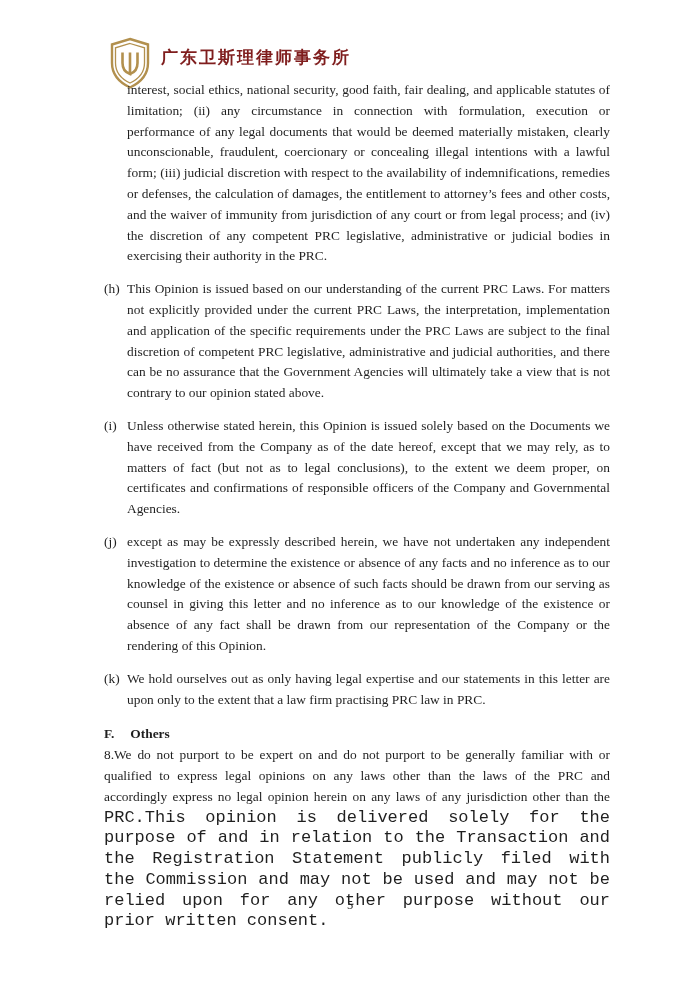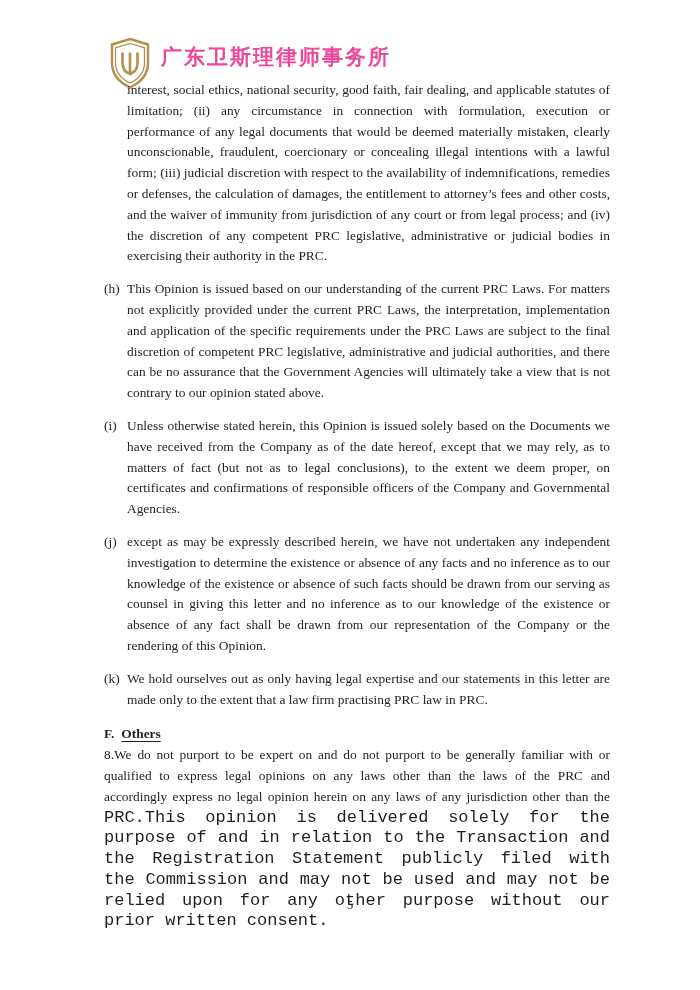--- a/index.html
+++ b/index.html
@@ -19,23 +19,23 @@
     left: 108px;
     top: 37px;
     display: flex;
     align-items: flex-start;
     gap: 9px;
   }
   .shield { width: 44px; height: 53px; display: block; }
   .logo-text { padding-top: 9px; }
   .firm-cn {
     font-family: "DejaVu Sans", sans-serif;
-    font-size: 21px;
+    font-size: 17px;
     font-weight: bold;
-    color: #ec4899;
+    color: #7f1d1d;
     letter-spacing: 2px;
     line-height: 23px;
     white-space: nowrap;
   }
   .firm-en {
     font-family: "Liberation Sans", sans-serif;
     font-size: 9.5px;
     color: #c3a873;
     letter-spacing: 3.1px;
     line-height: 12px;
@@ -65,22 +65,21 @@
     flex: 0 0 23px;
     text-align: left;
   }
   .list-item .para { flex: 1 1 auto; }
 
   .section-heading {
     margin-top: 14px;
     font-weight: bold;
   }
   .section-heading .title {
-    margin-left: 7px;
-    text-decoration: underline;
+    margin-left: 16px;
     text-underline-offset: 3px;
   }
   .p8 { margin-top: 0; }
   .p8 .emph {
     font-family: Liberation Mono, monospace;
     font-size: 17px;
   }
 
   
   .page-footer {
@@ -123,21 +122,21 @@
     <p class="para">Unless otherwise stated herein, this Opinion is issued solely based on the Documents we have received from the Company as of the date hereof, except that we may rely, as to matters of fact (but not as to legal conclusions), to the extent we deem proper, on certificates and confirmations of responsible officers of the Company and Governmental Agencies.</p>
   </div>
 
   <div class="list-item">
     <span class="marker">(j)</span>
     <p class="para">except as may be expressly described herein, we have not undertaken any independent investigation to determine the existence or absence of any facts and no inference as to our knowledge of the existence or absence of such facts should be drawn from our serving as counsel in giving this letter and no inference as to our knowledge of the existence or absence of any fact shall be drawn from our representation of the Company or the rendering of this Opinion.</p>
   </div>
 
   <div class="list-item">
     <span class="marker">(k)</span>
-    <p class="para">We hold ourselves out as only having legal expertise and our statements in this letter are made only to the extent that a law firm practising PRC law in PRC.</p>
+    <p class="para">We hold ourselves out as only having legal expertise and our statements in this letter are upon only to the extent that a law firm practising PRC law in PRC.</p>
   </div>
 
   <div class="section-heading">
     <span class="letter">F.</span><span class="title">Others</span>
   </div>
 
   <p class="para p8">
     <span>8.We do not purport to be expert on and do not purport to be generally familiar with or qualified to express legal opinions on any laws other than the laws of the PRC and accordingly express no legal opinion herein on any laws of any jurisdiction other than the </span><span class="emph">PRC.This opinion is delivered solely for the purpose of and in relation to the Transaction and the Registration Statement publicly filed with the Commission and may not be used and may not be relied upon for any other purpose without our prior written consent.</span>
   </p>
 

